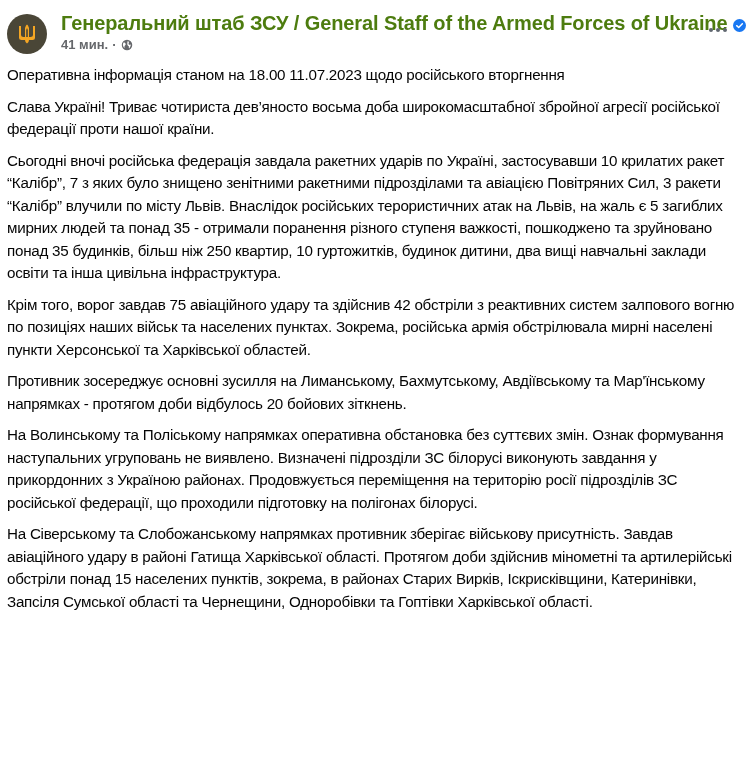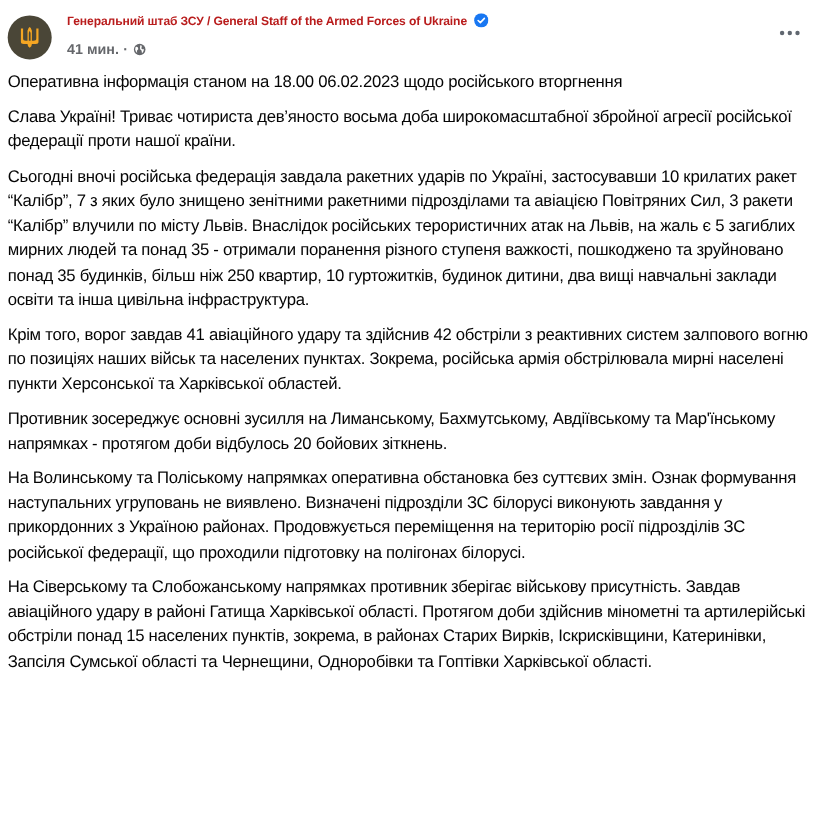--- a/index.html
+++ b/index.html
@@ -1,21 +1,21 @@
 <!DOCTYPE html>
 <html><head>
 <meta charset="utf-8">
 <style>
   html, body { margin: 0; padding: 0; background: #ffffff; }
   body { width: 746px; height: 762px; overflow: hidden; font-family: "Liberation Sans", sans-serif; color: #050505; }
   .post { position: relative; width: 746px; }
   .header { position: relative; height: 64px; }
   .avatar { position: absolute; left: 7px; top: 14px; width: 40px; height: 40px; border-radius: 50%; background: #4a4637; display: flex; align-items: center; justify-content: center; }
   .avatar svg { width: 18px; height: 20px; }
-  .author { position: absolute; left: 61px; top: 12px; font-size: 11px; font-weight: bold; color: #b91c1c; white-space: nowrap; letter-spacing: -0.1px; }
+  .author { position: absolute; left: 61px; top: 12px; font-size: 20px; font-weight: bold; color: #4d7c0f; white-space: nowrap; letter-spacing: -0.1px; }
   .verified { display: inline-block; vertical-align: -2px; margin-left: 6px; width: 13px; height: 13px; }
   .meta { position: absolute; left: 61px; top: 37px; font-size: 13px; color: #65676b; display: flex; align-items: center; gap: 4px; font-weight: bold; }
   .globe { width: 12px; height: 12px; }
   .more { position: absolute; right: 16px; top: 22px; width: 24px; height: 16px; display: flex; align-items: center; justify-content: center; gap: 3px; cursor: pointer; }
   .more span { width: 4px; height: 4px; border-radius: 50%; background: #606770; display: block; }
   .body { padding: 0 8px 0 7px; font-size: 15.2px; line-height: 22.5px; color: #050505; letter-spacing: -0.25px; }
   .body p { margin: 0 0 9px 0; }
   .body p.title { margin-bottom: 9px; }
 </style>
 </head>
@@ -43,21 +43,21 @@
       </svg>
     </div>
     <div class="more">
       <span></span>
       <span></span>
       <span></span>
     </div>
   </div>
 
   <div class="body">
-    <p class="title">Оперативна інформація станом на 18.00 06.02.2023 щодо російського вторгнення</p>
+    <p class="title">Оперативна інформація станом на 18.00 11.07.2023 щодо російського вторгнення</p>
     <p>Слава Україні! Триває чотириста дев’яносто восьма доба широкомасштабної збройної агресії російської федерації проти нашої країни.</p>
     <p>Сьогодні вночі російська федерація завдала ракетних ударів по Україні, застосувавши 10 крилатих ракет “Калібр”, 7 з яких було знищено зенітними ракетними підрозділами та авіацією Повітряних Сил, 3 ракети “Калібр” влучили по місту Львів. Внаслідок російських терористичних атак на Львів, на жаль є 5 загиблих мирних людей та понад 35 - отримали поранення різного ступеня важкості, пошкоджено та зруйновано понад 35 будинків, більш ніж 250 квартир, 10 гуртожитків, будинок дитини, два вищі навчальні заклади освіти та інша цивільна інфраструктура.</p>
-    <p>Крім того, ворог завдав 41 авіаційного удару та здійснив 42 обстріли з реактивних систем залпового вогню по позиціях наших військ та населених пунктах. Зокрема, російська армія обстрілювала мирні населені пункти Херсонської та Харківської областей.</p>
+    <p>Крім того, ворог завдав 75 авіаційного удару та здійснив 42 обстріли з реактивних систем залпового вогню по позиціях наших військ та населених пунктах. Зокрема, російська армія обстрілювала мирні населені пункти Херсонської та Харківської областей.</p>
     <p>Противник зосереджує основні зусилля на Лиманському, Бахмутському, Авдіївському та Мар'їнському напрямках - протягом доби відбулось 20 бойових зіткнень.</p>
     <p>На Волинському та Поліському напрямках оперативна обстановка без суттєвих змін. Ознак формування наступальних угруповань не виявлено. Визначені підрозділи ЗС білорусі виконують завдання у прикордонних з Україною районах. Продовжується переміщення на територію росії підрозділів ЗС російської федерації, що проходили підготовку на полігонах білорусі.</p>
     <p>На Сіверському та Слобожанському напрямках противник зберігає військову присутність. Завдав авіаційного удару в районі Гатища Харківської області. Протягом доби здійснив мінометні та артилерійські обстріли понад 15 населених пунктів, зокрема, в районах Старих Вирків, Іскрисківщини, Катеринівки, Запсіля Сумської області та Чернещини, Одноробівки та Гоптівки Харківської області.</p>
   </div>
 </div>
 
 </body></html>

